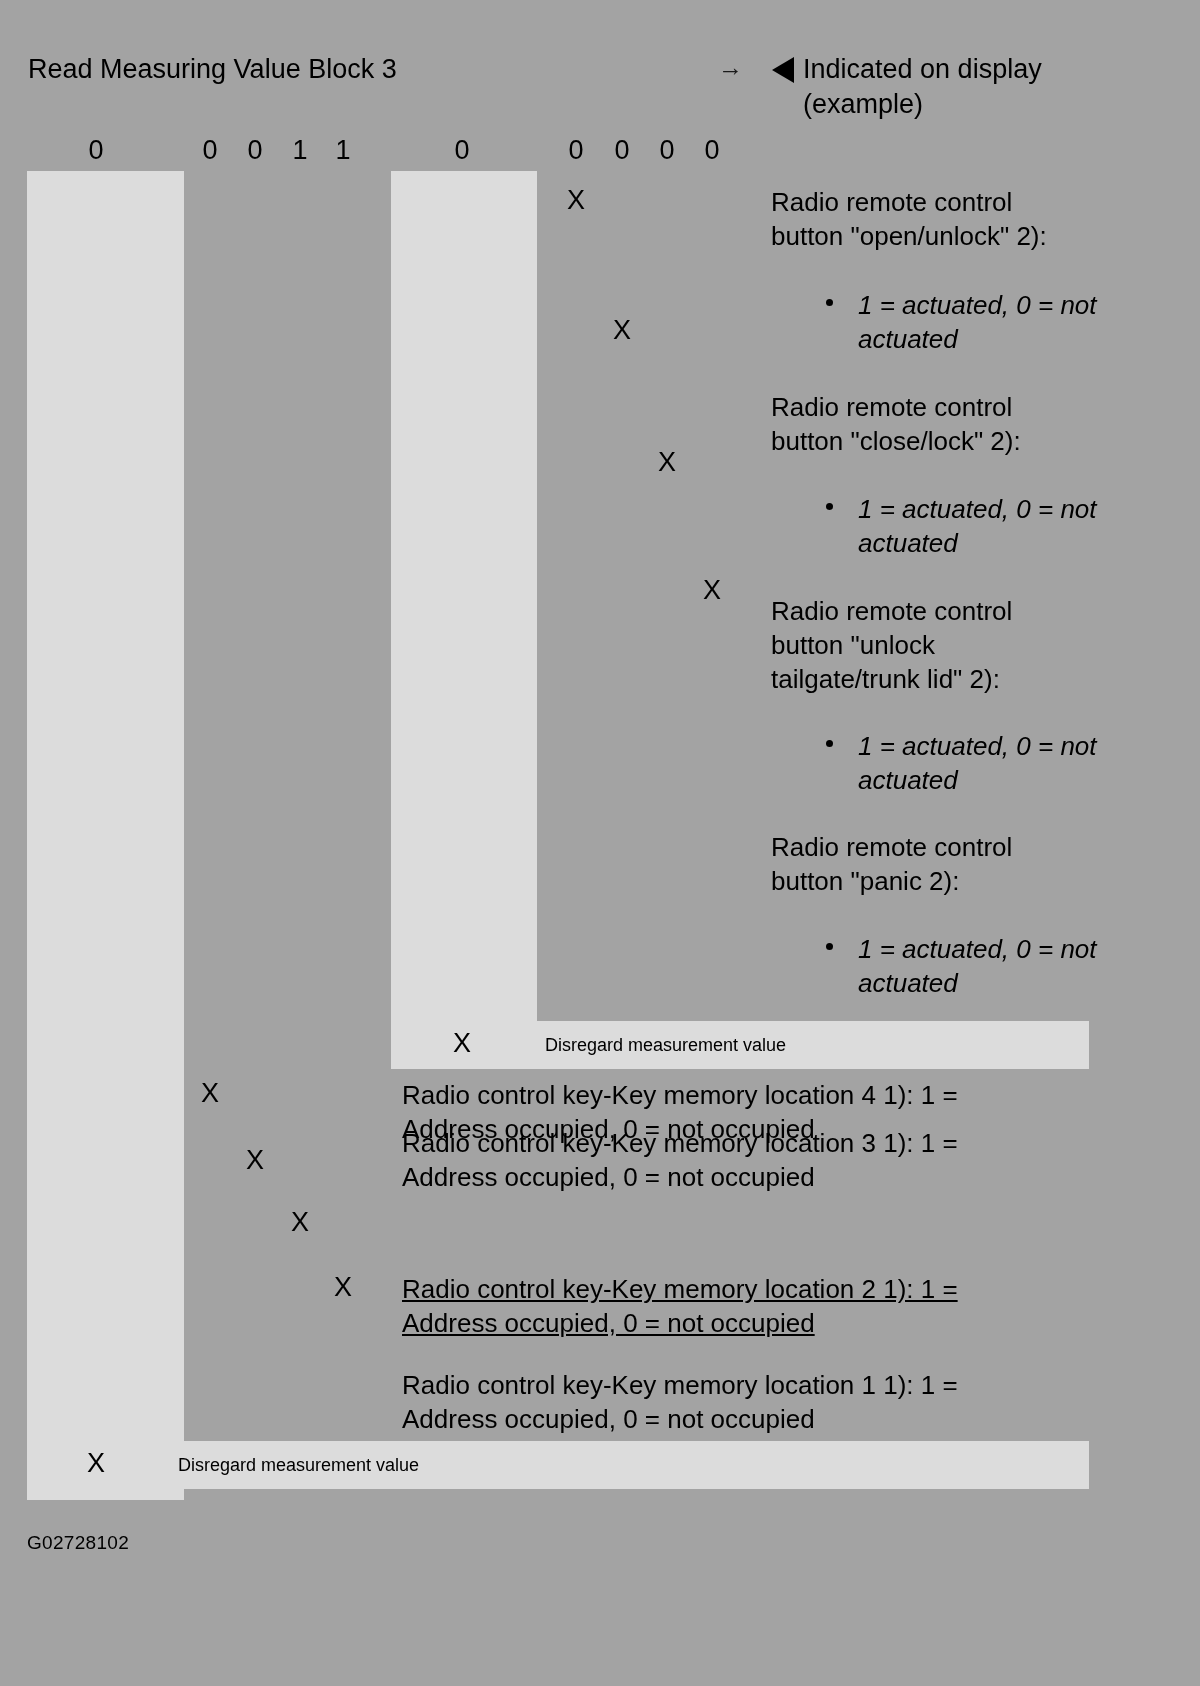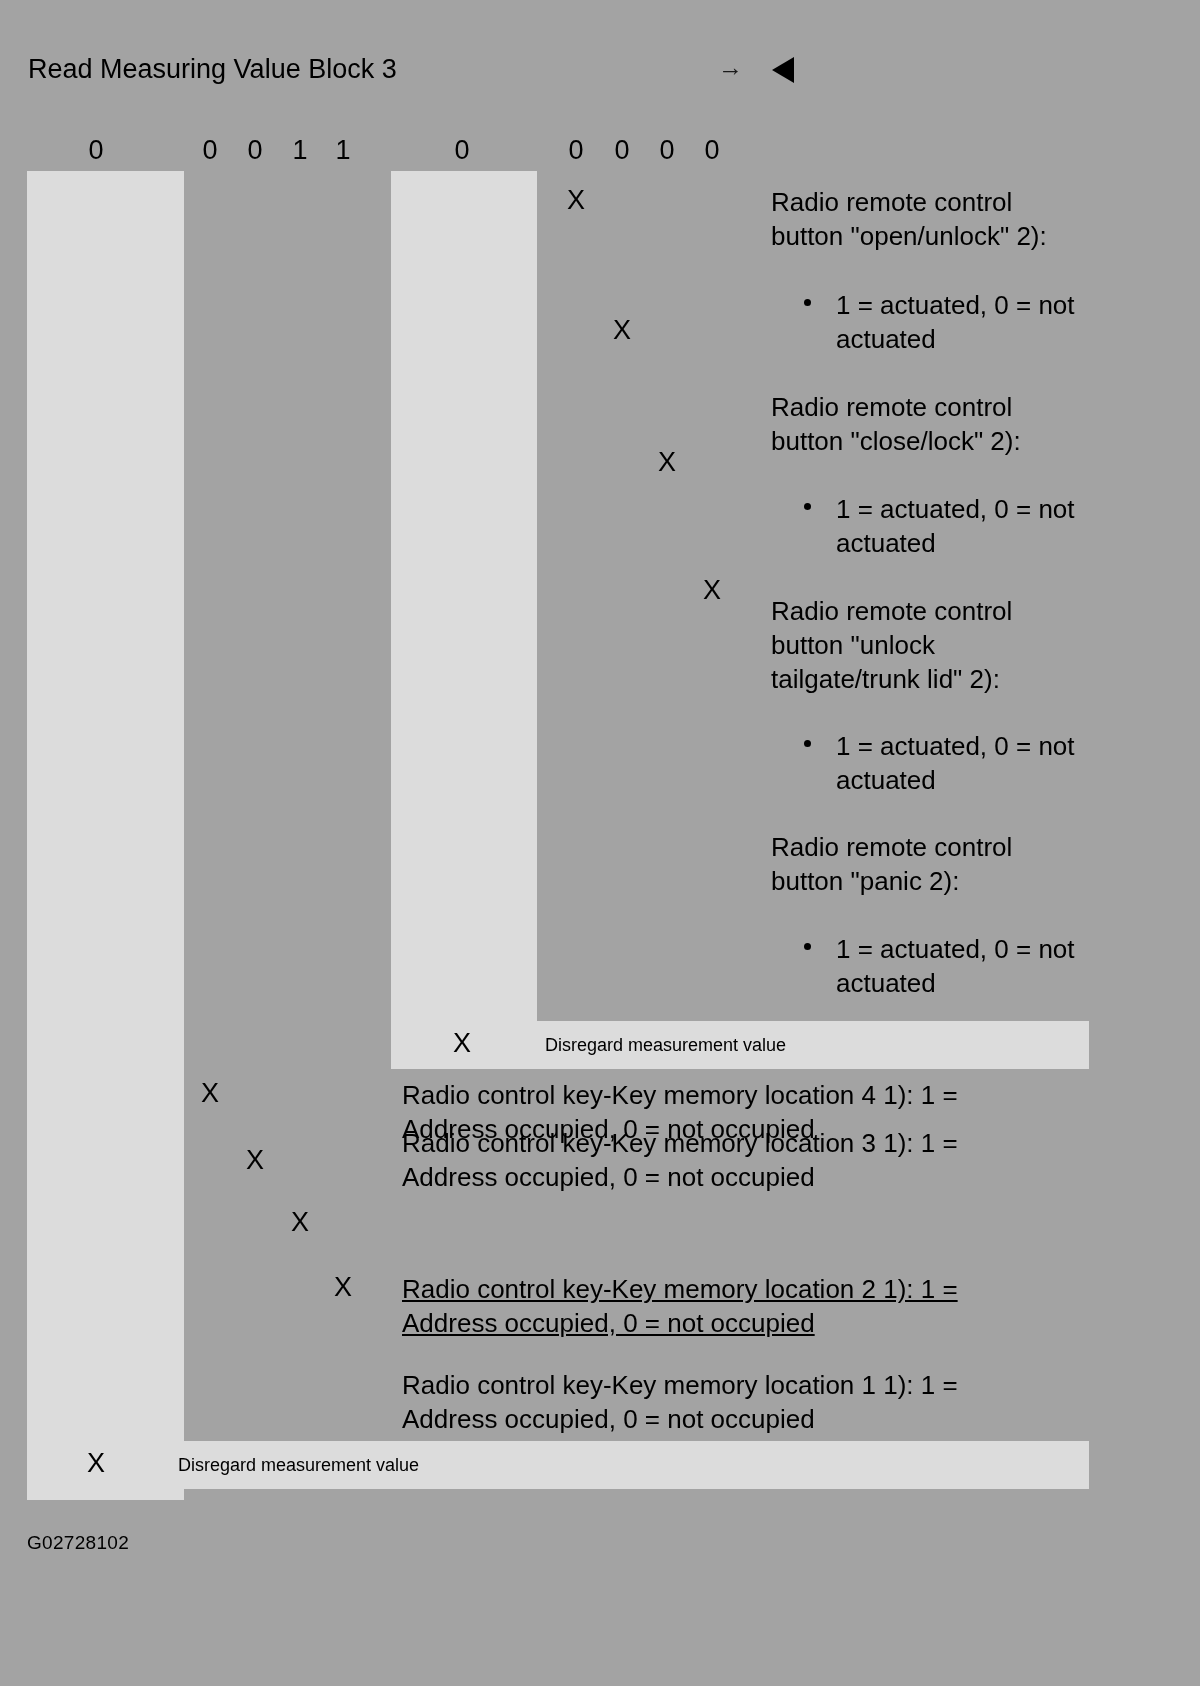--- a/index.html
+++ b/index.html
@@ -87,26 +87,27 @@
   
   .desc {
     position: absolute;
     left: 771px;
     width: 318px;
     font-size: 26px;
     line-height: 34px;
   }
   .bullet-item {
     position: absolute;
-    left: 804px;
+    left: 826px;
     width: 300px;
     font-size: 26px;
     line-height: 34px;
     padding-left: 32px;
     box-sizing: border-box;
+    font-style: italic;
   }
   .bullet-dot {
     position: absolute;
     left: 0;
     top: 11px;
     width: 7px;
     height: 7px;
     background: #000000;
     border-radius: 50%;
   }
@@ -143,20 +144,21 @@
 <body>
 
 <div id="page">
 
   <div class="doc-title">Read Measuring Value Block 3</div>
 
   <div class="arrow-right">→</div>
 
   <div class="tri-left"></div>
 
+  <div class="display-note-text">Indicated on display (example)</div>
 
   <div class="band" id="band-left"></div>
   <div class="band" id="band-mid"></div>
   <div class="band" id="band-dis-1"></div>
   <div class="band" id="band-dis-2"></div>
 
   <div id="bits-layer">
       <div class="bit" style="left: 84px;">0</div>
       <div class="bit" style="left: 198px;">0</div>
       <div class="bit" style="left: 243px;">0</div>

